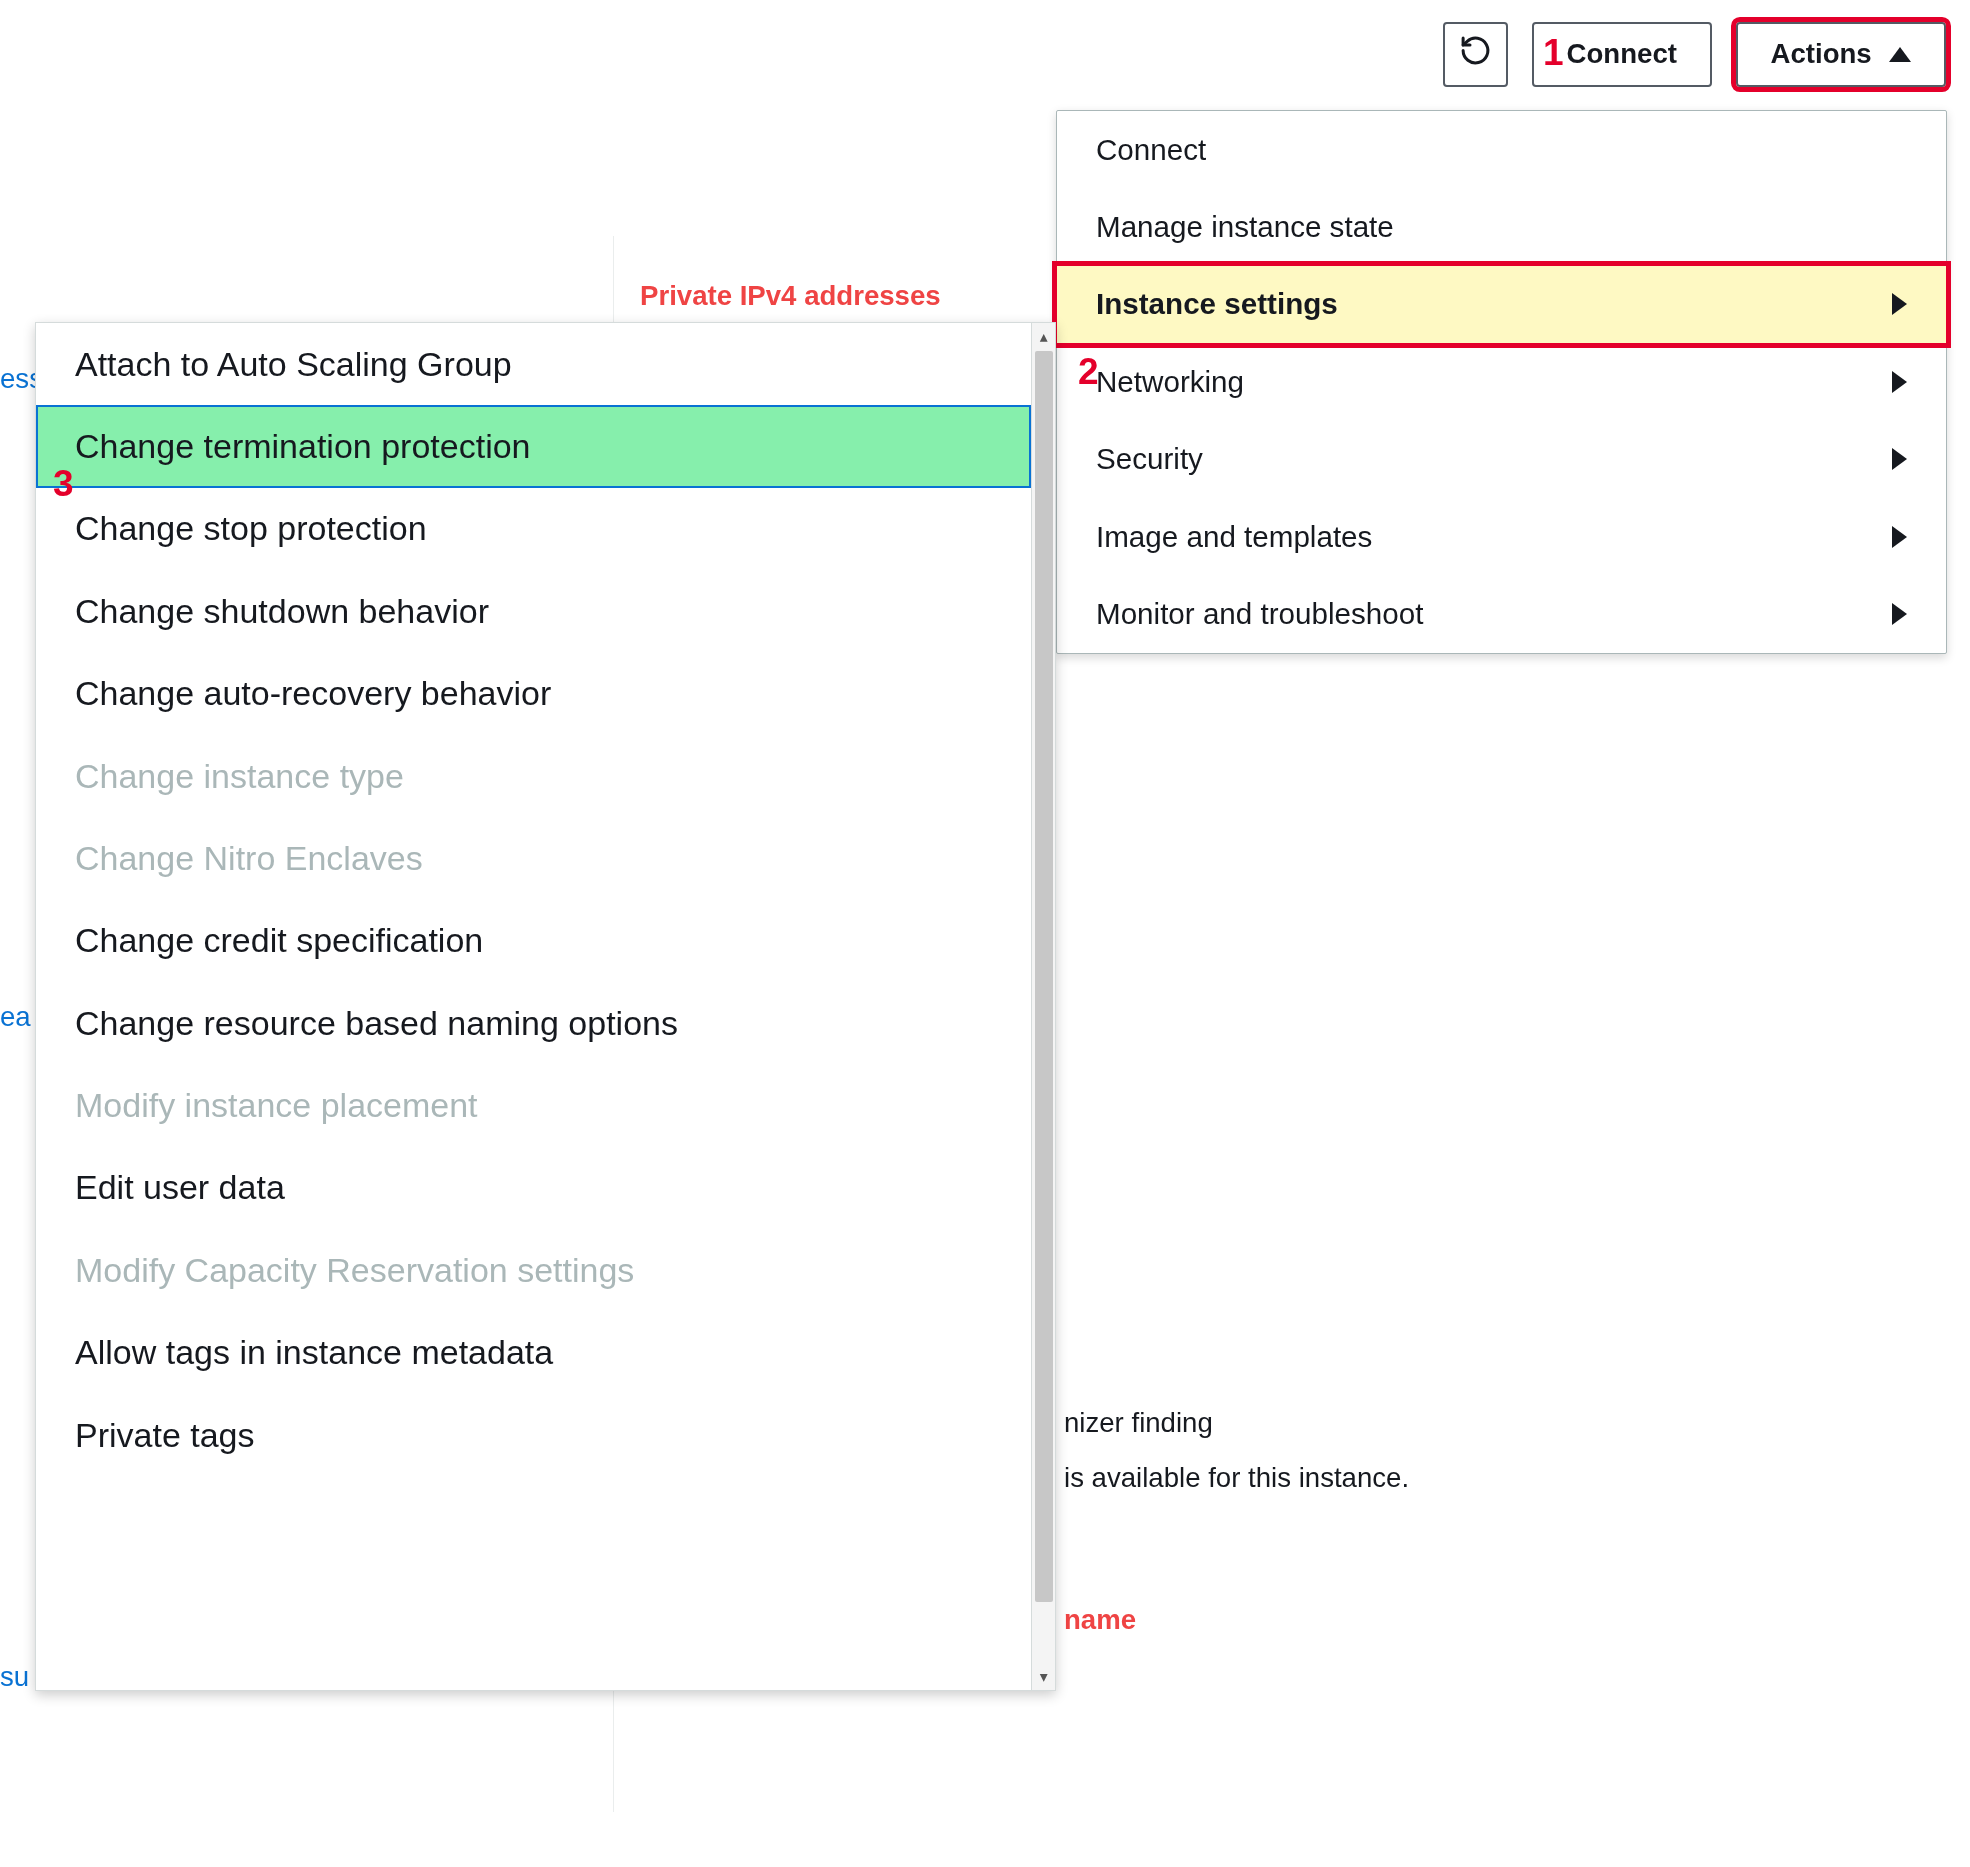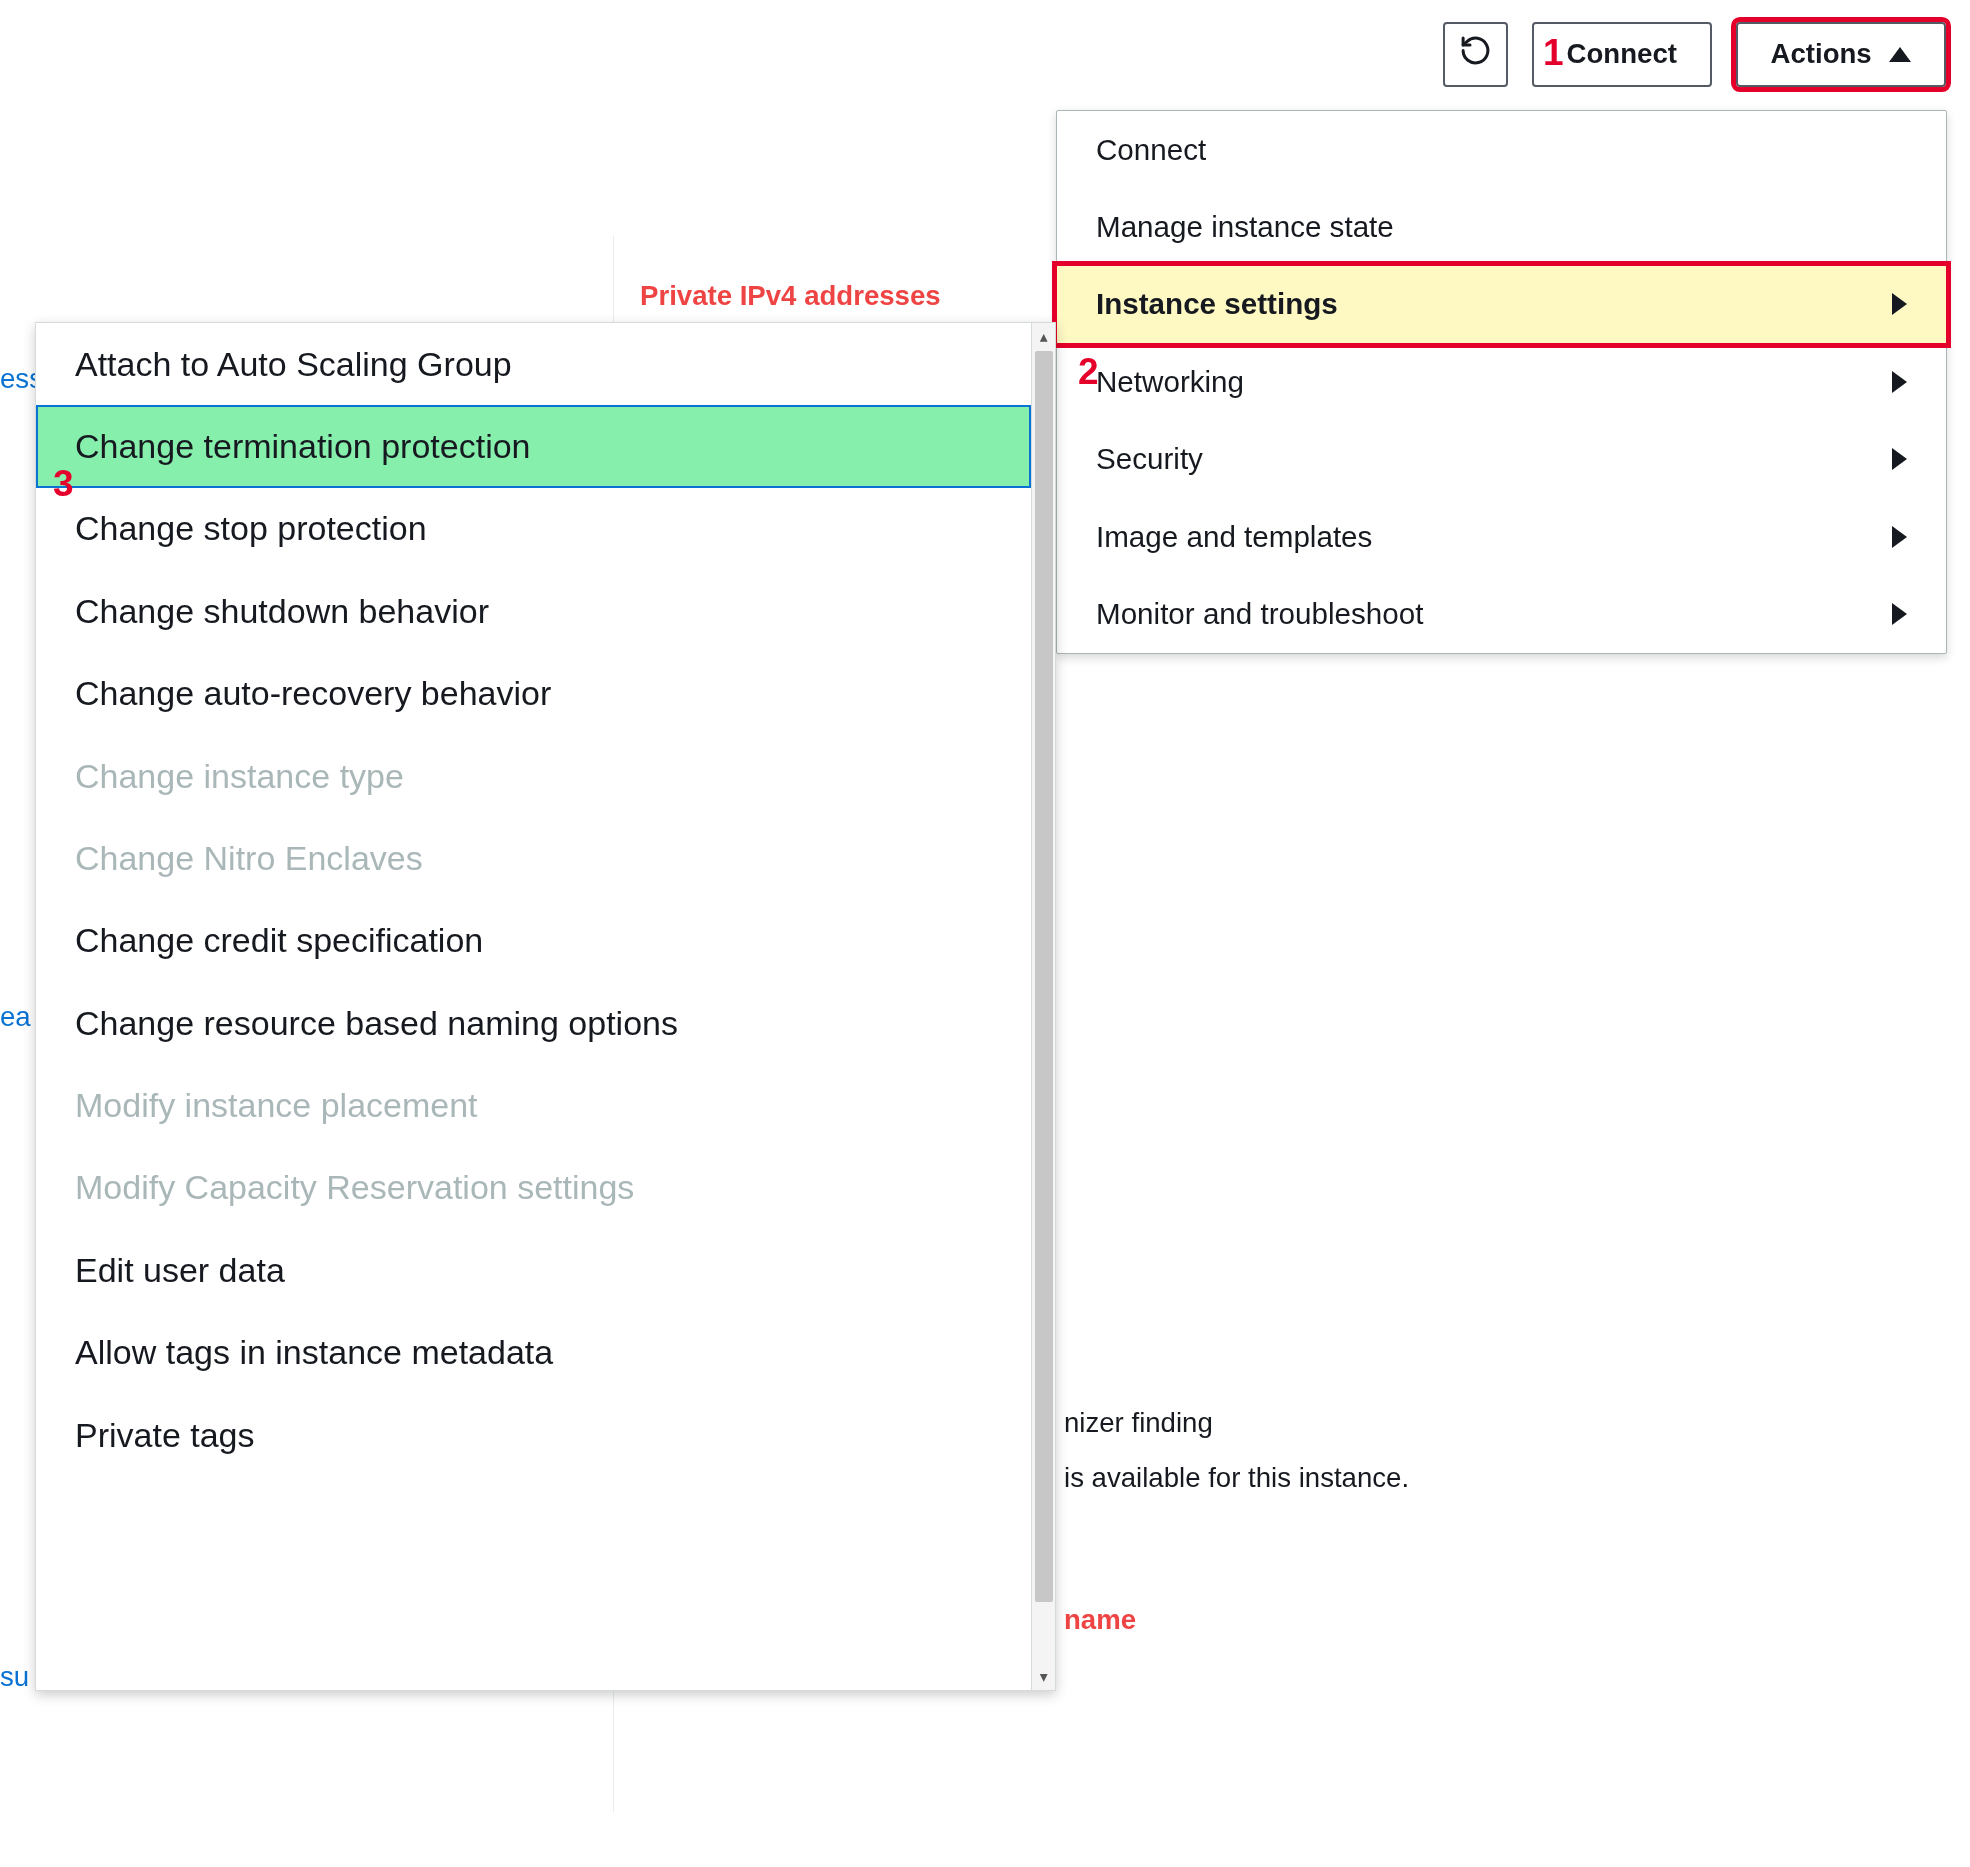--- a/index.html
+++ b/index.html
@@ -273,25 +273,25 @@
     </div>
     <div class="menu-item">
       <span>Change credit specification</span>
     </div>
     <div class="menu-item">
       <span>Change resource based naming options</span>
     </div>
     <div class="menu-item disabled">
       <span>Modify instance placement</span>
     </div>
+    <div class="menu-item">
+      <span>Edit user data</span>
+    </div>
     <div class="menu-item disabled">
       <span>Modify Capacity Reservation settings</span>
-    </div>
-    <div class="menu-item">
-      <span>Edit user data</span>
     </div>
     <div class="menu-item">
       <span>Allow tags in instance metadata</span>
     </div>
     <div class="menu-item">
       <span>Private tags</span>
     </div>
   </div>
   <div class="scrollbar-track">
     <span class="scroll-arrow">▴</span>

